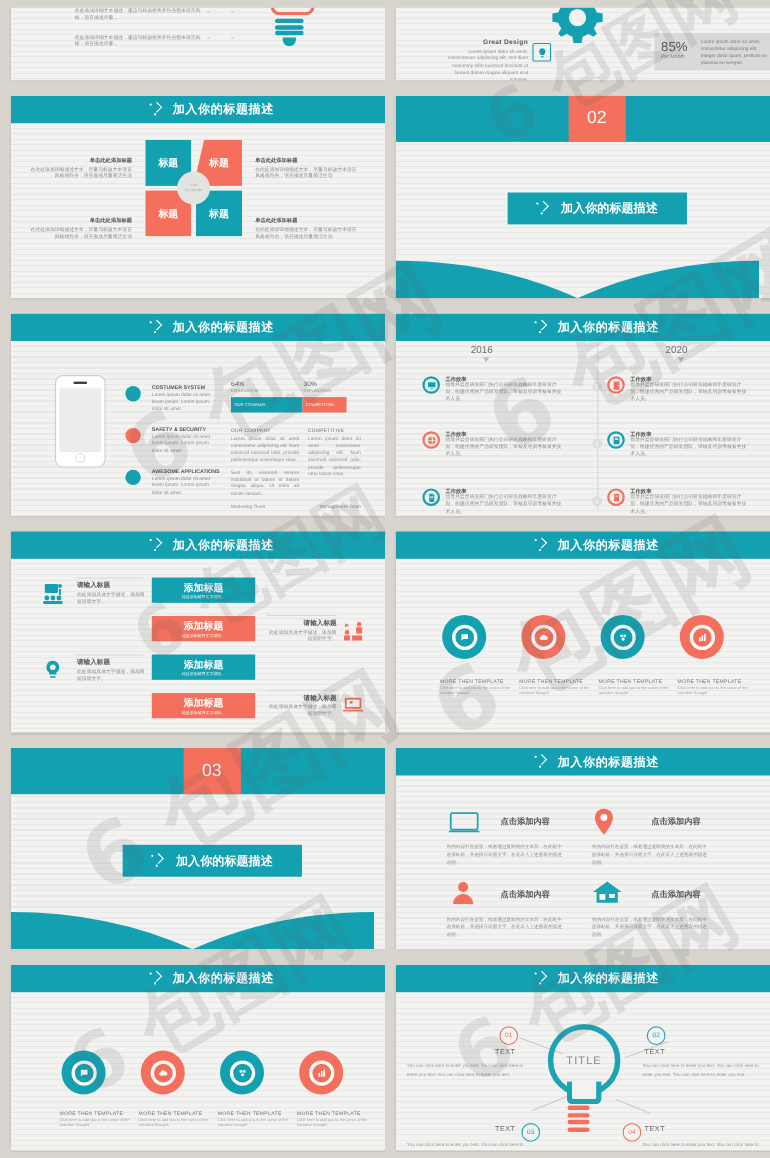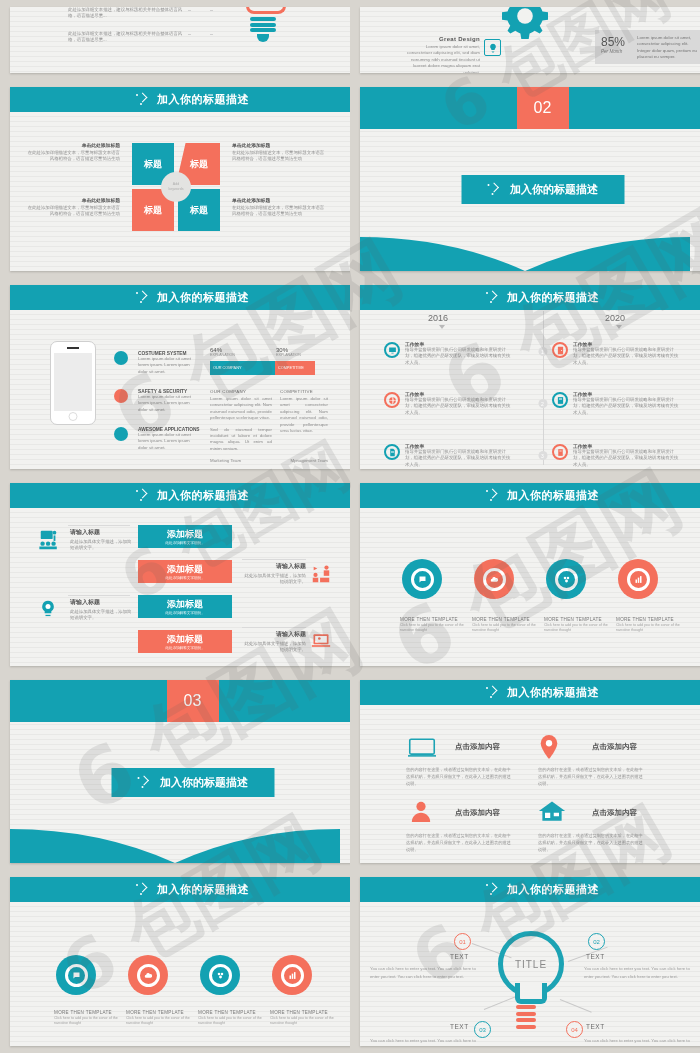--- a/index.html
+++ b/index.html
@@ -201,21 +201,21 @@
     <div class="slide">
       <div class="hdr">
         <span class="arrowicon">
             <i class="chev"></i>
             <i class="d1"></i>
             <i class="d2"></i>
           </span>
         <span class="ttl cjk">加入你的标题描述</span>
       </div>
       <div class="layer">
-        <div class="pw" style="left:122px;top:56px;">
+        <div class="pw" style="left:122px;top:40px;">
           <div class="q bgteal cjk" style="left:0;top:0;clip-path:polygon(0 0,100% 0,100% 78%,82% 78%,82% 100%,0 100%);">标题</div>
           <div class="q bgcoral cjk" style="right:0;top:0;clip-path:polygon(18% 0,100% 0,100% 100%,18% 100%,18% 78%,0 78%);">标题</div>
           <div class="q bgcoral cjk" style="left:0;bottom:0;clip-path:polygon(0 0,82% 0,82% 22%,100% 22%,100% 100%,0 100%);">标题</div>
           <div class="q bgteal cjk" style="right:0;bottom:0;clip-path:polygon(0 22%,18% 22%,18% 0,100% 0,100% 100%,0 100%);">标题</div>
           <div class="hub">
             <span>Add</span>
             <span>keywords</span>
           </div>
         </div>
 

